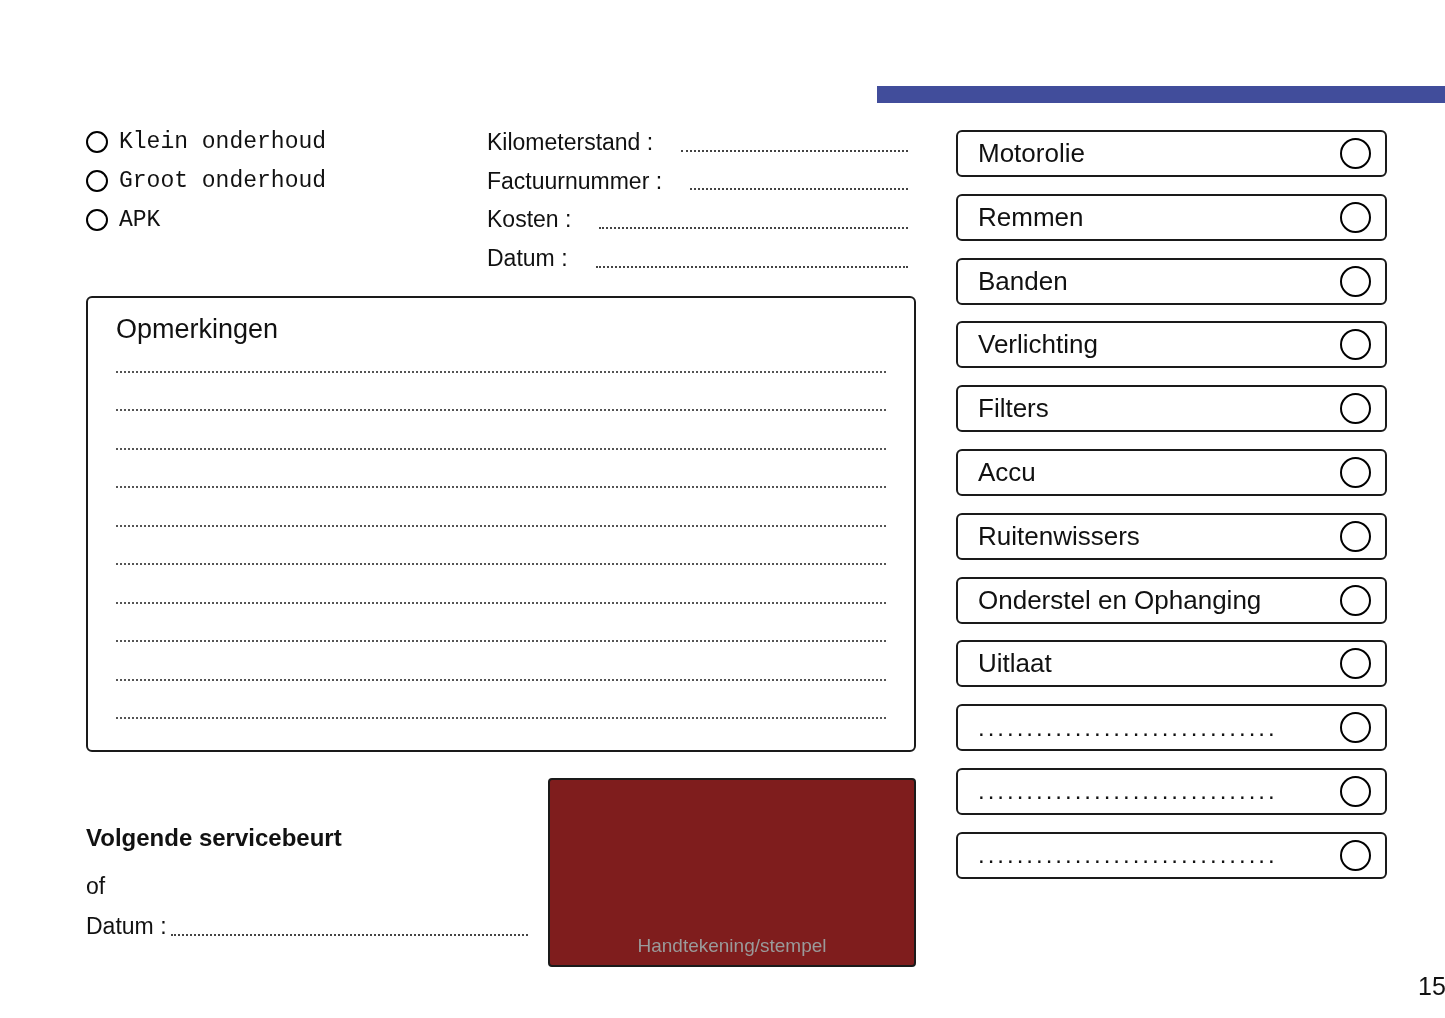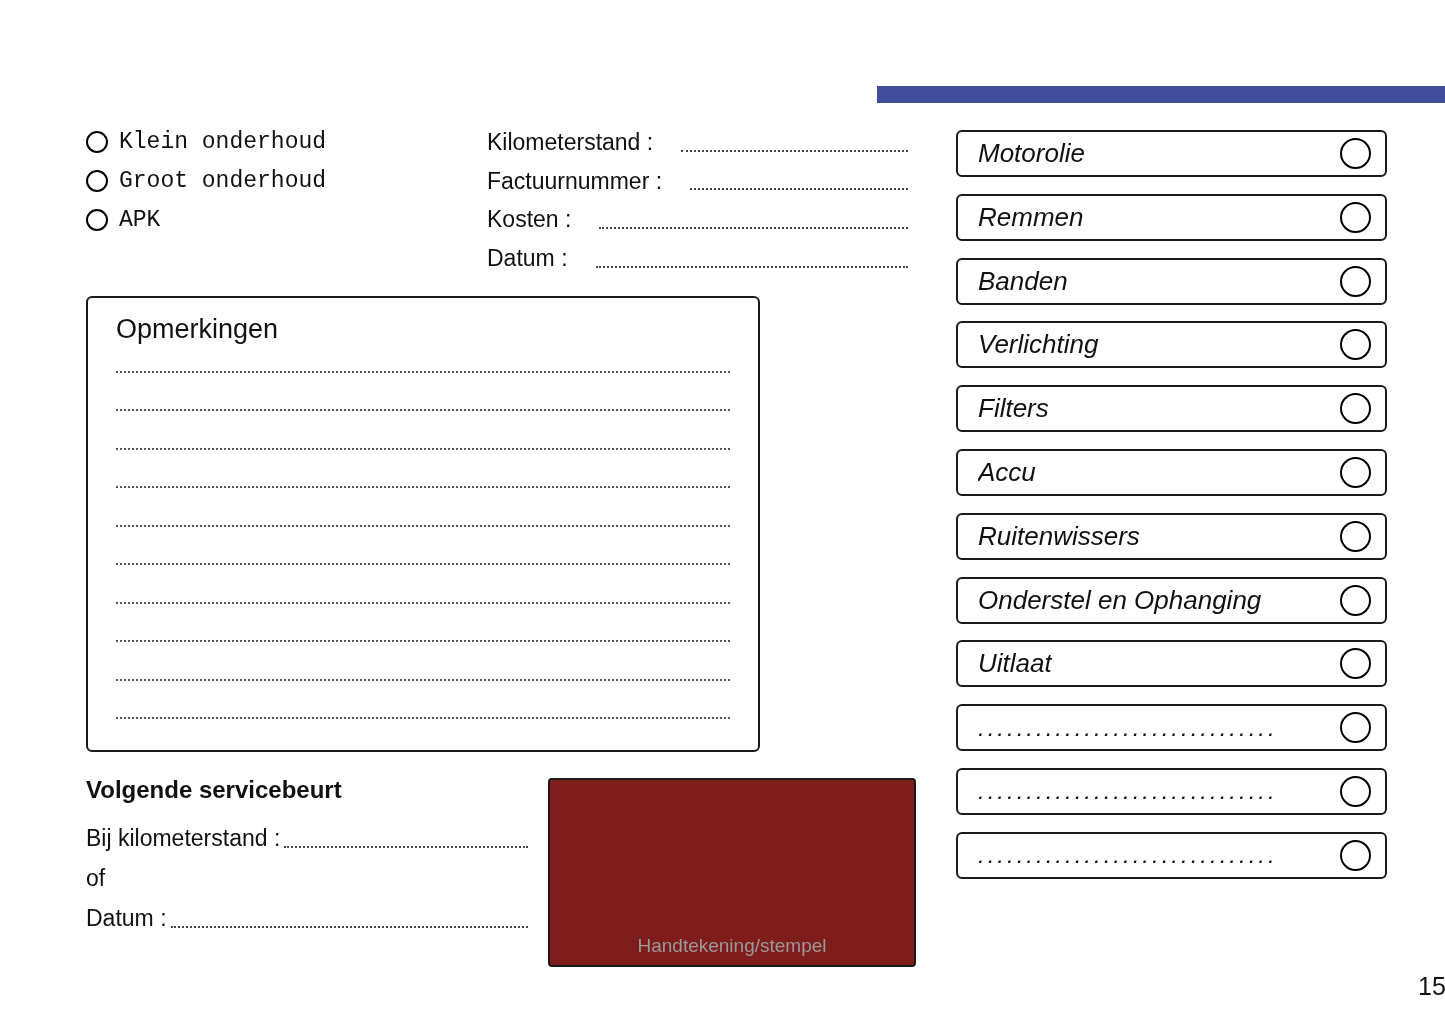--- a/index.html
+++ b/index.html
@@ -17,38 +17,38 @@
   .opt-label { font-size:23px; white-space:nowrap; }
   .overige-line { width:250px; height:0; border-bottom:2px dotted #444; align-self:flex-end; margin:0 0 10px 6px; }
 
   
   .fields { position:absolute; left:487px; top:123px; width:421px; }
   .field-row { display:flex; align-items:center; height:38.7px;gap:24px; }
   .field-label { font-size:23px; white-space:nowrap; }
   .fill-line { flex:1; height:0; border-bottom:2px dotted #444; align-self:flex-end; margin:0 0 10px 4px; }
 
   
-  .remarks-box { position:absolute; left:86px; top:296px; width:674px; height:456px; border:2px solid #1a1a1a; border-radius:6px; background:#fff; }
+  .remarks-box { position:absolute; left:86px; top:296px; width:830px; height:456px; border:2px solid #1a1a1a; border-radius:6px; background:#fff; }
   .remarks-title { position:absolute; left:28px; top:16px; font-size:27px; }
   .remark-lines { position:absolute; left:28px; right:28px; top:36px; }
   .remark-line { height:38.5px; border-bottom:2px dotted #555; }
 
   
-  .next-service { position:absolute; left:86px; top:776px; width:442px; }
+  .next-service { position:absolute; left:86px; top:824px; width:442px; }
   .ns-title { font-size:24px; font-weight:bold; margin-bottom:14px; }
   .ns-row { display:flex; align-items:center; height:40px; font-size:23px; }
 
   
   .signature-box { position:absolute; left:548px; top:778px; width:368px; height:189px; border:2px solid #1a1a1a; border-radius:4px; background:#7f1d1d; }
   .signature-label { position:absolute; left:0; right:0; bottom:8px; text-align:center; color:#9a9a9a; font-size:19px; }
 
   
   .checklist { position:absolute; left:956px; top:130px; width:431px; }
   .check-row { height:47px; margin-bottom:16.8px; border:2px solid #1a1a1a; border-radius:6px;
-               display:flex; align-items:center; justify-content:space-between; padding:0 14px 0 20px; background:#fff;font-style:italic; }
+               display:flex; align-items:center; justify-content:space-between; padding:0 14px 0 20px; background:#fff; }
   .check-label { font-size:26px; white-space:nowrap; overflow:hidden; }
   .dots-label { font-size:24px; letter-spacing:3px; }
   .check-circle { width:31px; height:31px; border:2.5px solid #000; border-radius:50%; flex:0 0 auto; background:#fff; }
 
   .page-number { position:absolute; left:1418px; top:972px; font-size:25px; }
 </style>
 </head>
 <body>
 
 <div class="sheet">
@@ -100,24 +100,20 @@
       <div class="remark-line"></div>
       <div class="remark-line"></div>
       <div class="remark-line"></div>
       <div class="remark-line"></div>
       <div class="remark-line"></div>
     </div>
   </div>
 
   <div class="next-service">
     <div class="ns-title">Volgende servicebeurt</div>
-    <div class="ns-row">
-      <span class="field-label">Bij kilometerstand :</span>
-      <span class="fill-line"></span>
-    </div>
     <div class="ns-row">
       <span class="field-label">of</span>
     </div>
     <div class="ns-row">
       <span class="field-label">Datum :</span>
       <span class="fill-line"></span>
     </div>
   </div>
 
   <div class="signature-box">

